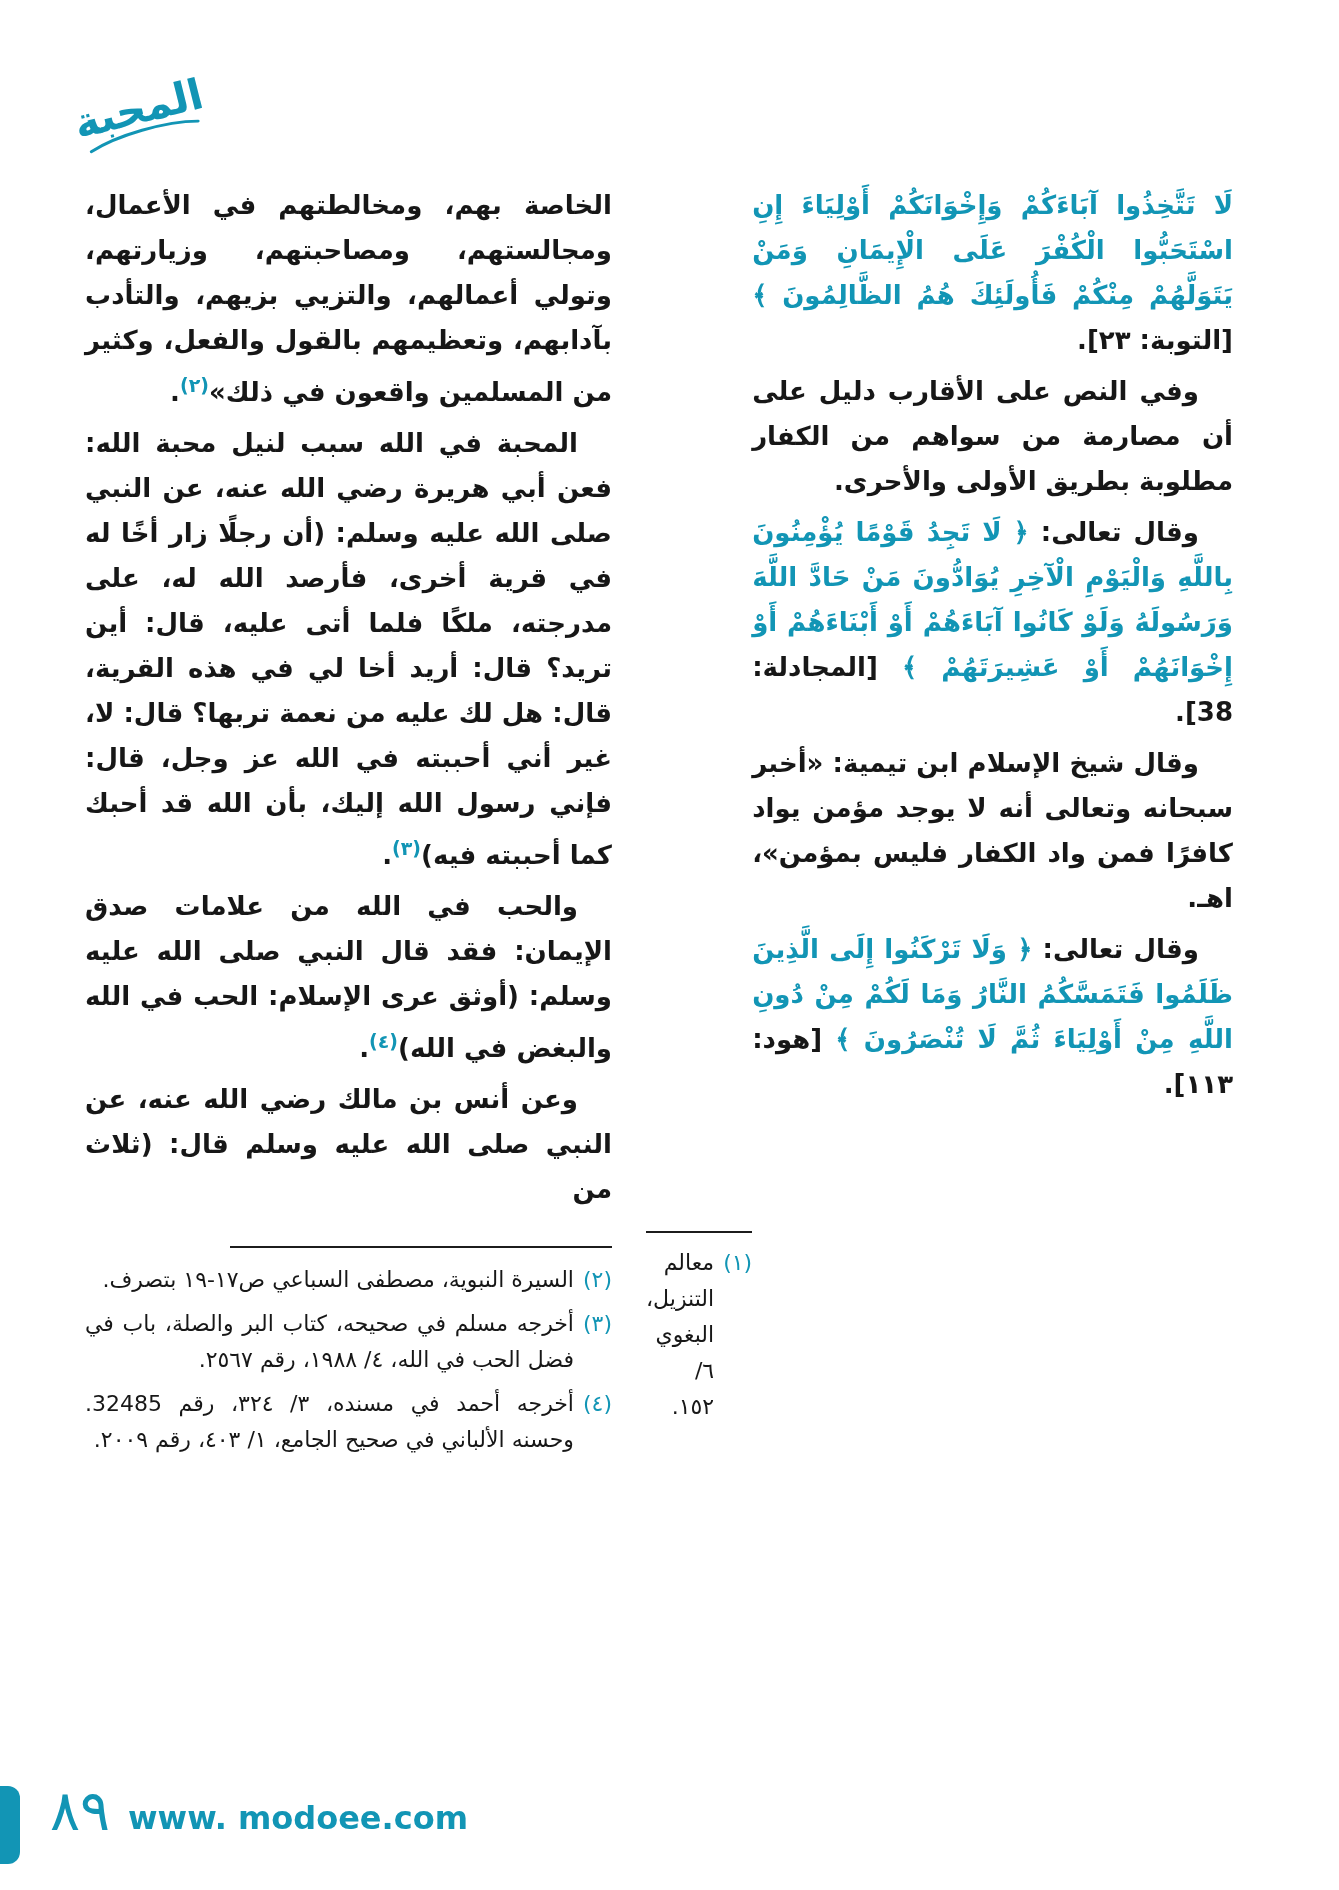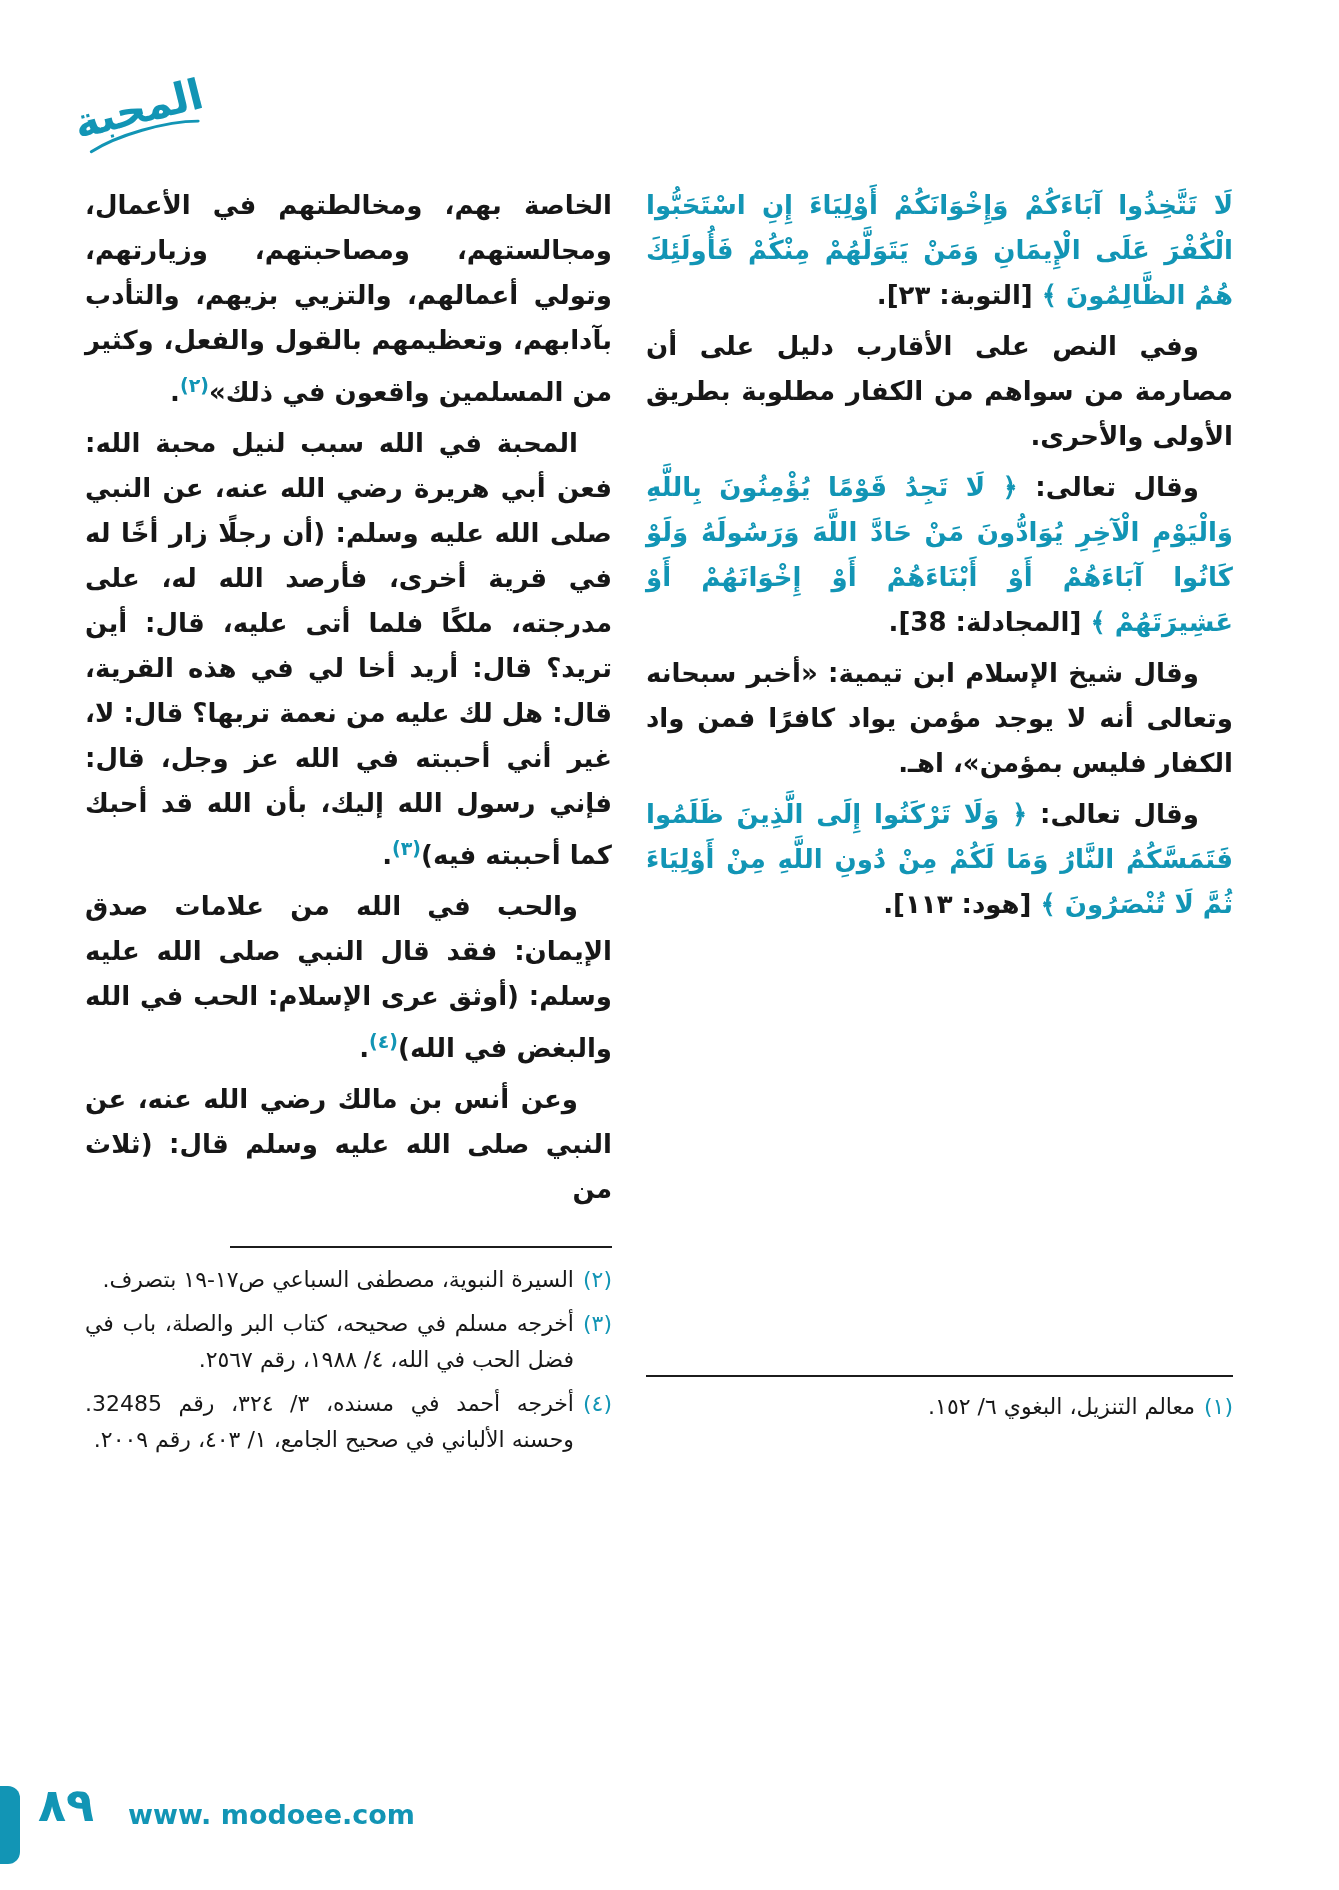--- a/index.html
+++ b/index.html
@@ -46,21 +46,21 @@
     position:absolute;
     top:183px;right:106px;
     width:1148px;
     display:flex;
     gap:34px;
     align-items:flex-start;
   }
   .col{color:var(--text);}
   .col-right{
     width:587px;
-    display:flex;flex-direction:column;
+    display:flex;
     min-height:1250px;
   }
   .col-left{width:527px;}
   .lc-text{min-height:952px;}
 
   .para{
     margin:0 0 6px 0;
     font-size:26px;
     font-weight:bold;
     line-height:45px;
@@ -99,30 +99,30 @@
   
   .edge-tab{
     position:absolute;
     left:0;top:1786px;
     width:20px;height:78px;
     background:var(--accent);
     border-radius:0 12px 12px 0;
   }
   .page-number{
     position:absolute;
-    left:38px;top:1778px;
-    color:var(--accent);
-    font-size:46px;
-    font-weight:bold;
+    left:50px;top:1778px;
+    color:var(--accent);
+    font-size:56px;
+    font-weight:normal;
   }
   .site-url{
     position:absolute;
     left:128px;top:1799px;
     color:var(--accent);
-    font-size:27px;
+    font-size:32px;
     font-weight:bold;
     direction:ltr;
   }
 </style>
 </head>
 <body>
 
 <div class="page">
 
   <div class="chapter-mark">

